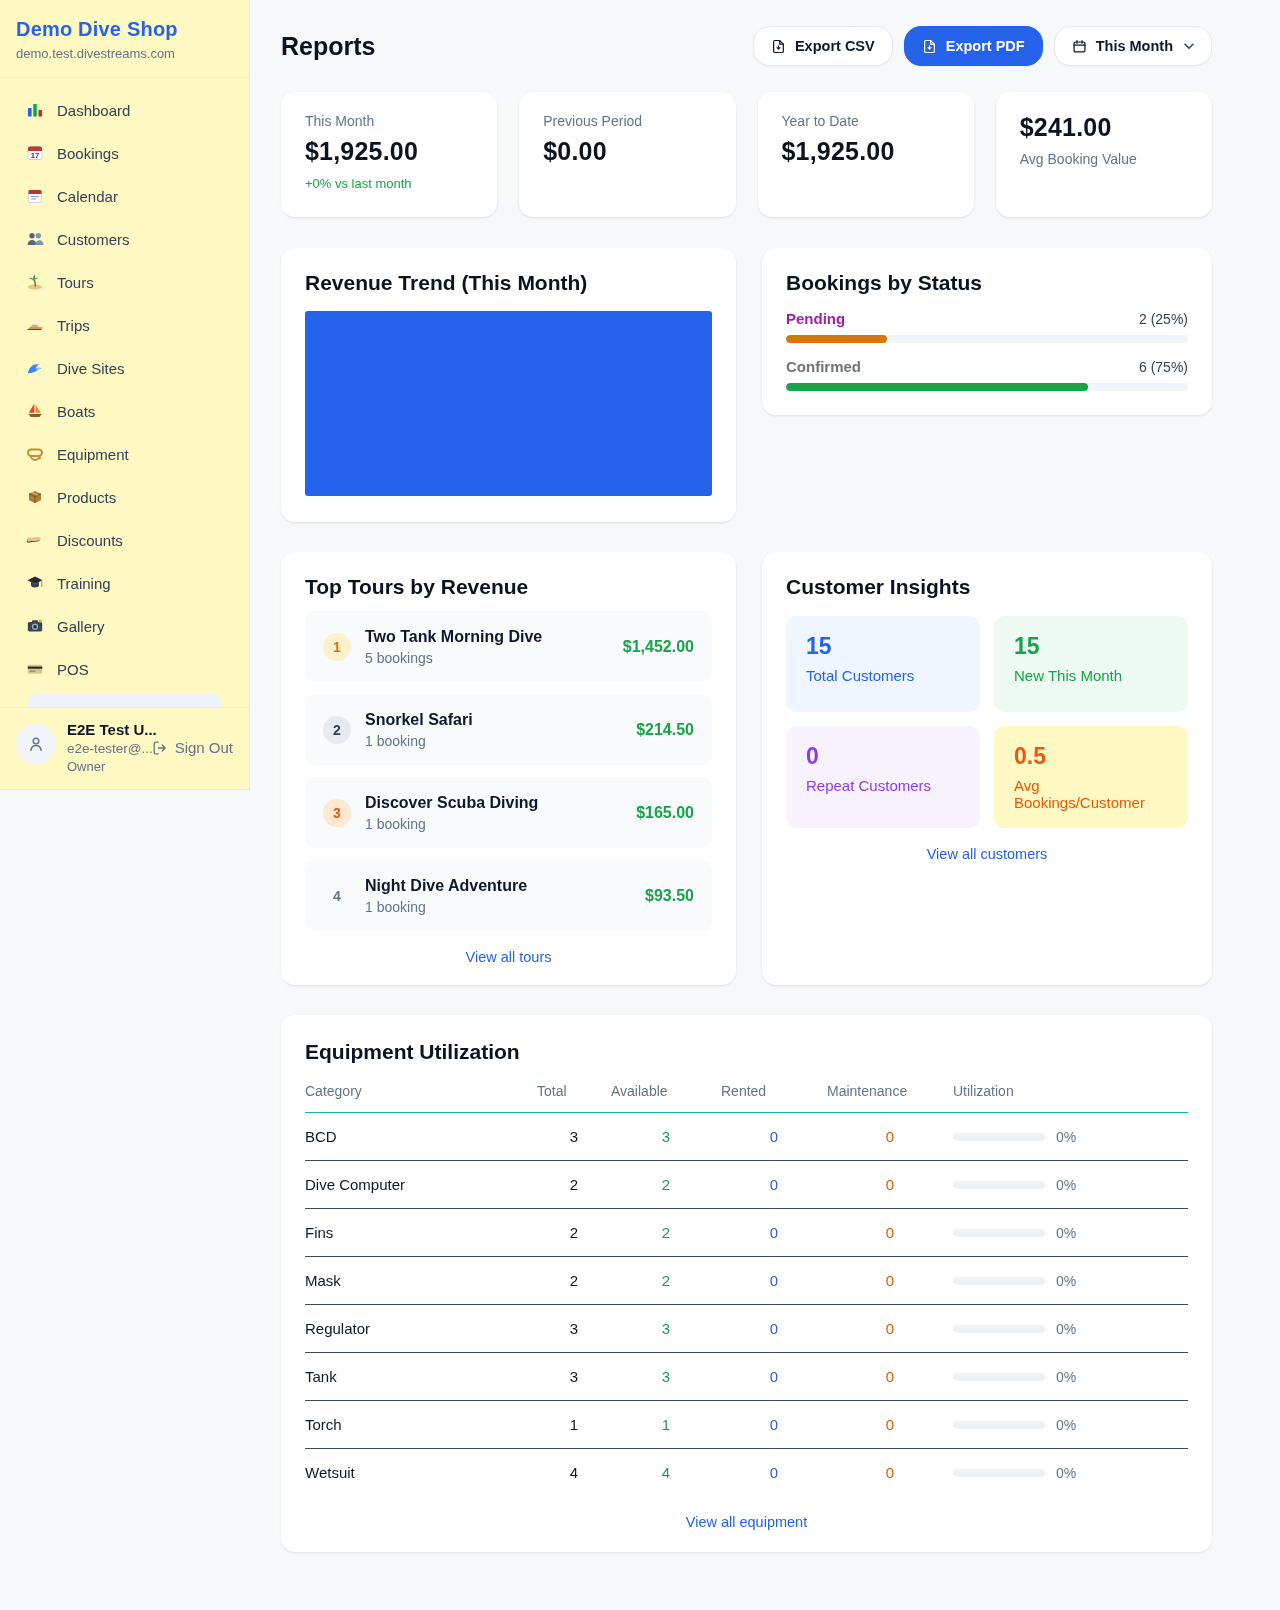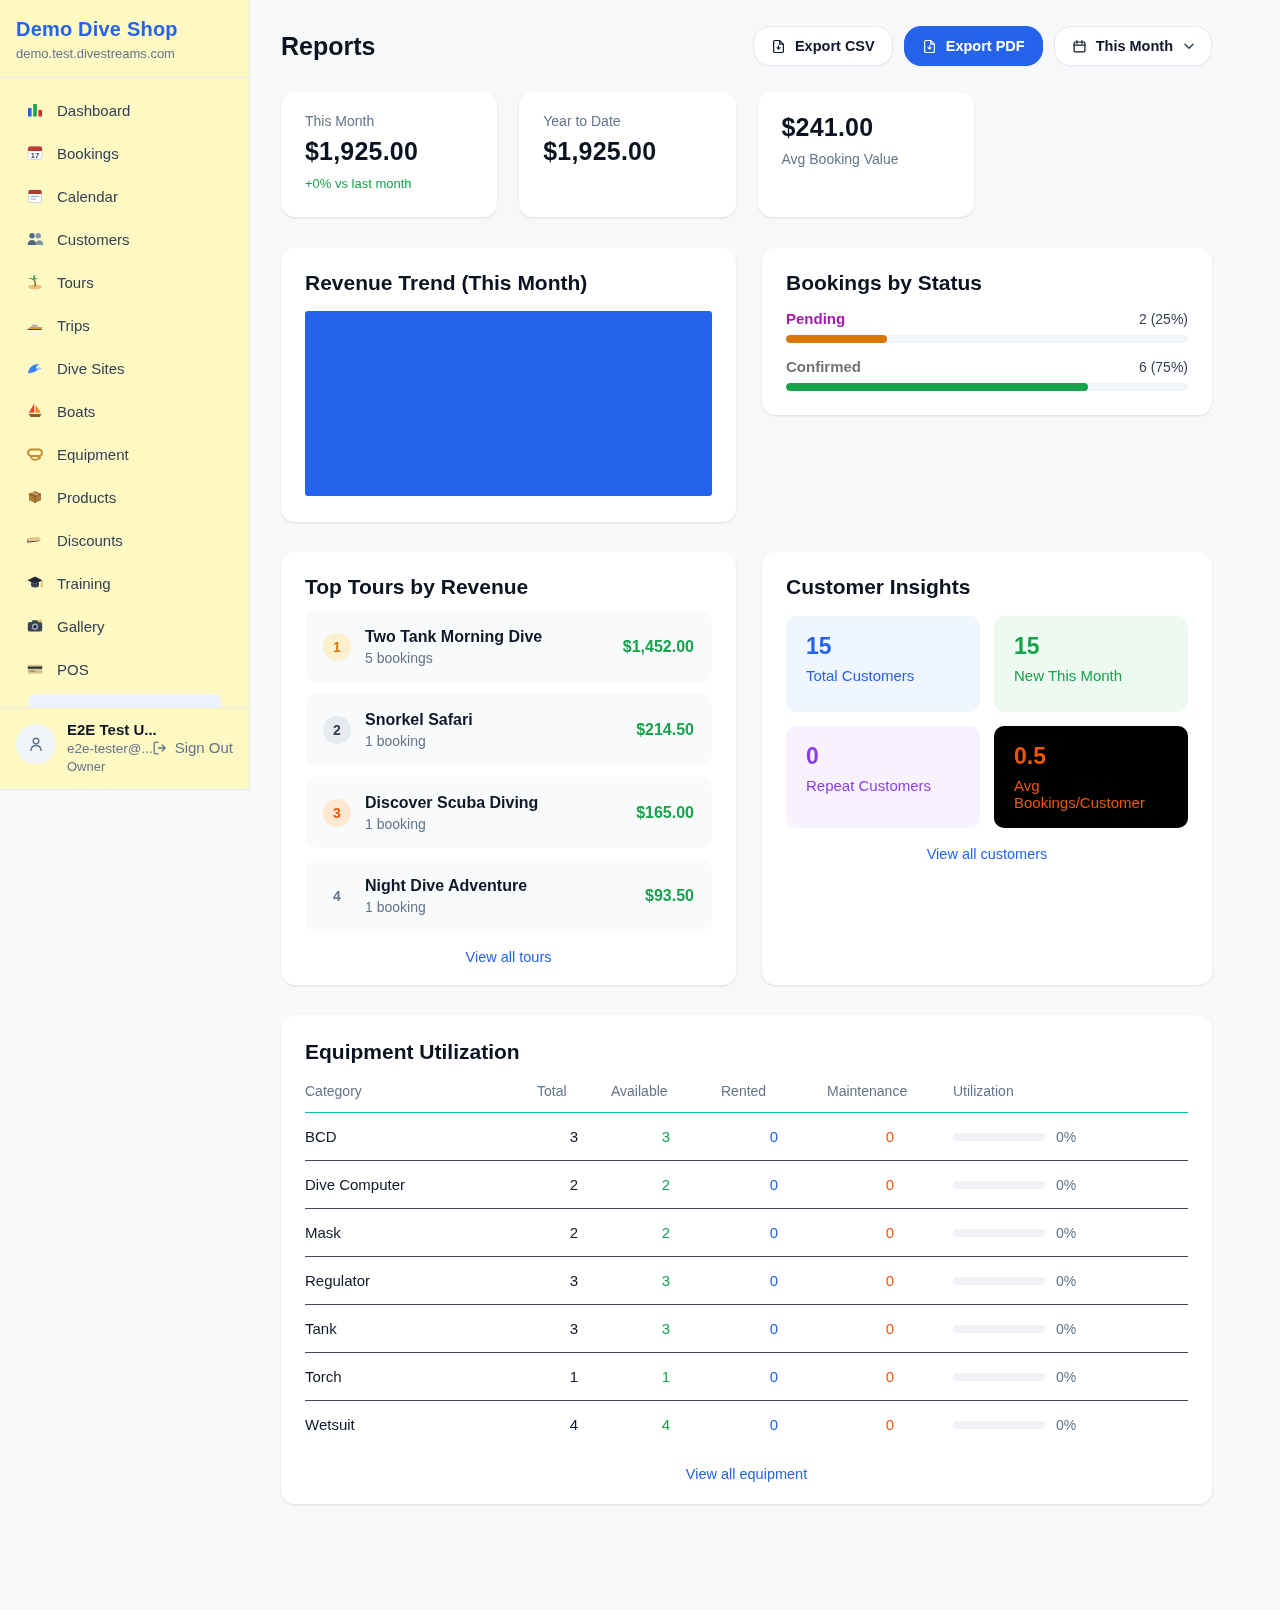--- a/index.html
+++ b/index.html
@@ -120,21 +120,21 @@
 
   
   .insights-card { padding:23px 24px 20px 24px; }
   .insight-grid { display:grid; grid-template-columns:1fr 1fr; gap:14px; margin-top:17px; }
   .insight-box { border-radius:10px; padding:17px 20px; min-height:96px; }
   .insight-value { font-size:23px; font-weight:bold; }
   .insight-label { font-size:15px; margin-top:7px; }
   .insight-blue   { background:#eff6ff; } .insight-blue .insight-value,   .insight-blue .insight-label   { color:#2563eb; }
   .insight-green  { background:#edfaf1; } .insight-green .insight-value,  .insight-green .insight-label  { color:#16a34a; }
   .insight-purple { background:#f8f1fe; } .insight-purple .insight-value, .insight-purple .insight-label { color:#8b3dee; }
-  .insight-orange { background:#000000; } .insight-orange .insight-value, .insight-orange .insight-label { color:#ea580c; }
+  .insight-orange { background:#fef9c3; } .insight-orange .insight-value, .insight-orange .insight-label { color:#ea580c; }
 
   
   .equip-card { padding:25px 24px 22px 24px; }
   table.equip { width:100%; border-collapse:collapse; margin-top:19px; }
   table.equip th {
     text-align:left; font-weight:normal; font-size:14px; color:#64748b;
     padding:0 0 13px 0; border-bottom:1px solid #14b8a6;
   }
   table.equip td { font-size:15px; color:#0f172a; padding:15px 0; border-bottom:1px solid #3c4859; }
   table.equip tr:last-child td { border-bottom:none; }
@@ -364,20 +364,24 @@
             </svg>
         </button>
       </div>
     </div>
 
     <div class="stats">
       <div class="card stat-card">
         <div class="stat-label">This Month</div>
         <div class="stat-value">$1,925.00</div>
         <div class="stat-sub">+0% vs last month</div>
+      </div>
+      <div class="card stat-card">
+        <div class="stat-label">Previous Period</div>
+        <div class="stat-value">$0.00</div>
       </div>
       <div class="card stat-card">
         <div class="stat-label">Year to Date</div>
         <div class="stat-value">$1,925.00</div>
       </div>
       <div class="card stat-card value-first">
         <div class="stat-value">$241.00</div>
         <div class="stat-label">Avg Booking Value</div>
       </div>
     </div>
@@ -517,20 +521,33 @@
             <td class="num rented">0</td>
             <td class="num maintenance">0</td>
             <td>
                 <div class="util-cell">
                   <div class="util-track"></div>
                   <span class="util-pct">0%</span>
                 </div>
               </td>
           </tr>
           <tr>
+            <td>Fins</td>
+            <td class="num">2</td>
+            <td class="num available">2</td>
+            <td class="num rented">0</td>
+            <td class="num maintenance">0</td>
+            <td>
+                <div class="util-cell">
+                  <div class="util-track"></div>
+                  <span class="util-pct">0%</span>
+                </div>
+              </td>
+          </tr>
+          <tr>
             <td>Mask</td>
             <td class="num">2</td>
             <td class="num available">2</td>
             <td class="num rented">0</td>
             <td class="num maintenance">0</td>
             <td>
                 <div class="util-cell">
                   <div class="util-track"></div>
                   <span class="util-pct">0%</span>
                 </div>

